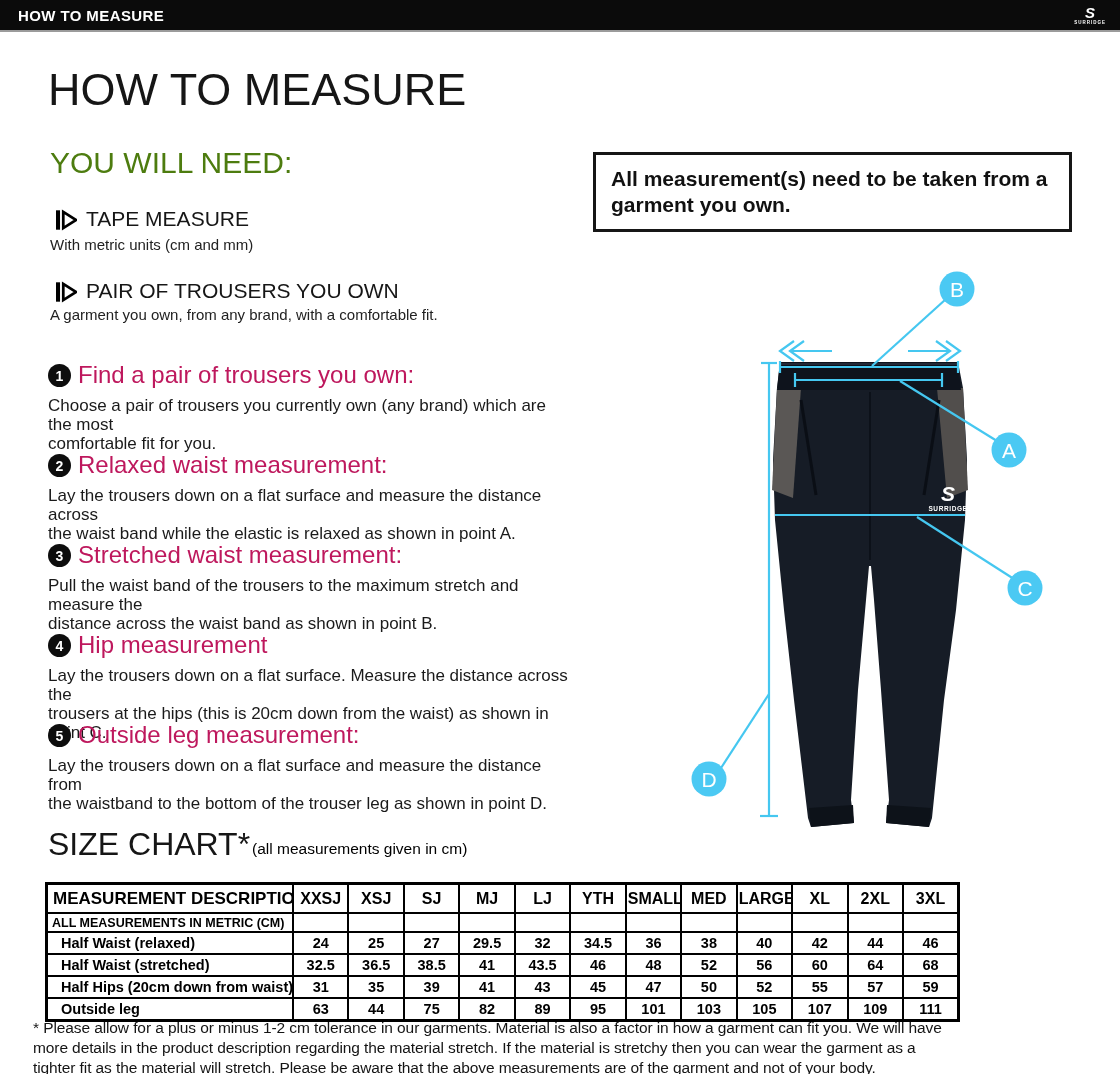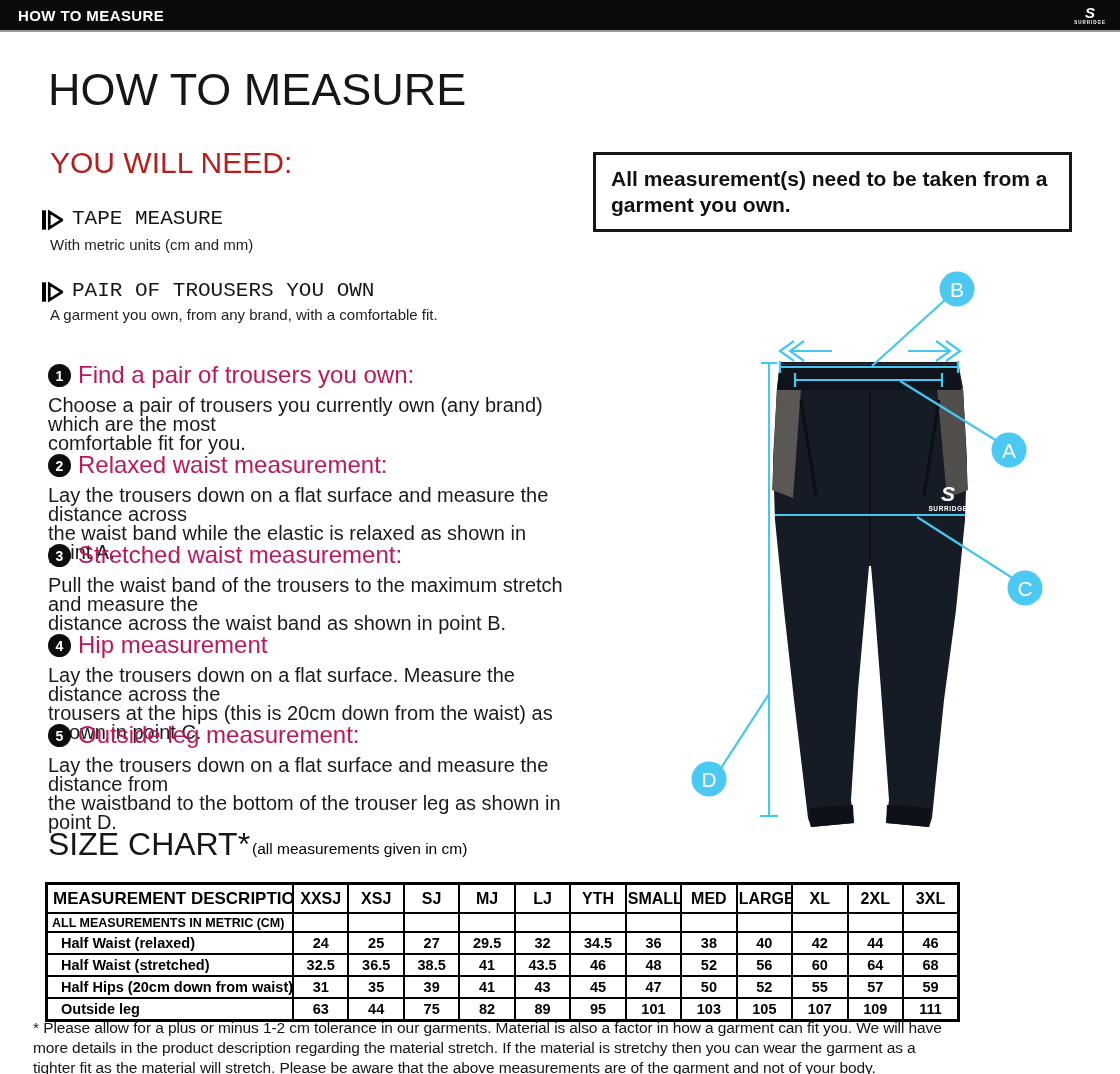--- a/index.html
+++ b/index.html
@@ -25,45 +25,45 @@
   }
   .header-logo .logo-s{color:#fff;font-size:15px;font-weight:700;font-style:italic;}
   .header-logo .logo-word{color:#fff;font-size:4.5px;font-weight:700;letter-spacing:1px;margin-top:1px;}
   
   .page-title{
     position:absolute;left:48px;top:64px;
     font-size:45px;font-weight:400;letter-spacing:0;color:#161616;
   }
   .need-heading{
     position:absolute;left:50px;top:146px;
-    font-size:30px;font-weight:400;color:#b91c1c;
-  }
-  
-  .need-item{position:absolute;left:42px;font-family:Liberation Mono, monospace;}
+    font-size:30px;font-weight:400;color:#4d7c0f;
+  }
+  
+  .need-item{position:absolute;left:56px;}
   .need-icon{position:absolute;left:0;top:1px;}
   .need-label{margin-left:30px;font-size:21px;font-weight:400;color:#161616;}
   .need-sub{position:absolute;left:50px;font-size:15px;color:#222;}
   
   .note-box{
     position:absolute;left:593px;top:152px;width:479px;height:80px;
     border:3px solid #161616;box-sizing:border-box;
     display:flex;align-items:center;
   }
   .note-text{
     padding:0 15px;font-size:21px;font-weight:700;line-height:26px;color:#111;
   }
   
   .step{position:absolute;left:48px;width:520px;}
   .step-num{
     position:absolute;left:0;top:3px;width:23px;height:23px;border-radius:50%;
     background:#0d0d0d;color:#fff;font-size:14px;font-weight:700;
     display:flex;align-items:center;justify-content:center;
   }
   .step-heading{display:block;margin-left:30px;font-size:24px;font-weight:400;line-height:28px;color:#be185d;}
-  .step-body{margin:7px 0 0 0;font-size:20px;line-height:19px;color:#1a1a1a;white-space:pre-line;}
+  .step-body{margin:7px 0 0 0;font-size:17px;line-height:19px;color:#1a1a1a;white-space:pre-line;}
   
   .sizechart-heading{
     position:absolute;left:48px;top:826px;font-size:32px;font-weight:400;color:#161616;
   }
   .sizechart-sub{
     position:absolute;left:252px;top:840px;font-size:15.5px;color:#000000;
   }
   table.size-table{
     position:absolute;left:45px;top:882px;width:915px;
     border-collapse:collapse;table-layout:fixed;

